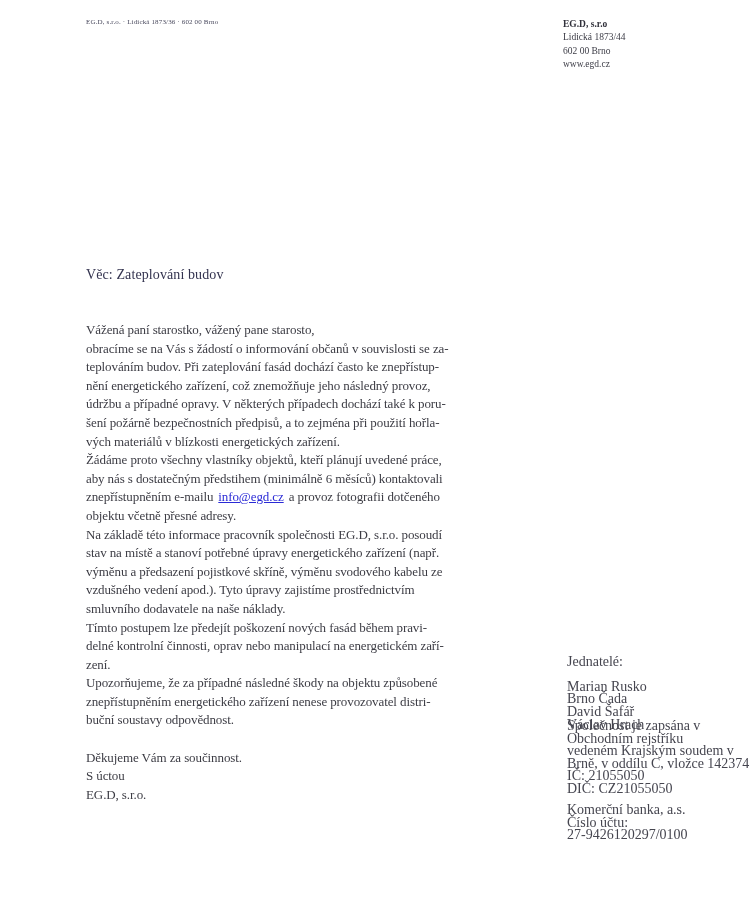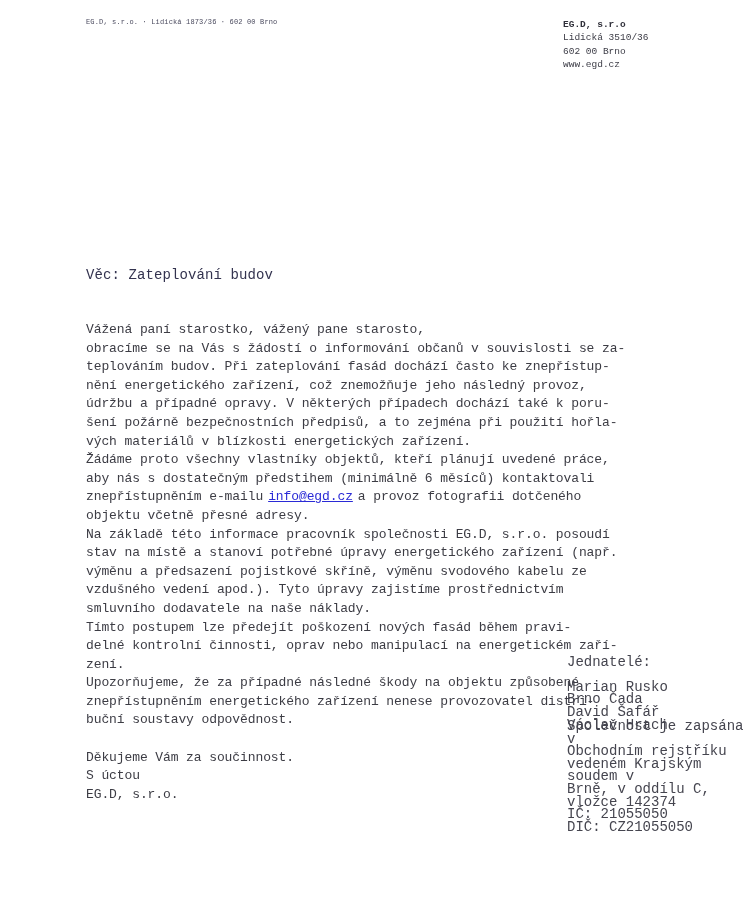--- a/index.html
+++ b/index.html
@@ -1,21 +1,21 @@
 <!DOCTYPE html>
 <html><head>
 <meta charset="utf-8">
 <style>
   html, body { margin: 0; padding: 0; background: #ffffff; }
   .page {
     position: relative;
     width: 752px;
     height: 840px;
     background: #ffffff;
-    font-family: Liberation Mono, monospace;
+    font-family: Liberation Serif, serif;
     color: #3c3c44;
     overflow: hidden;
   }
   .sender-line {
     position: absolute;
     left: 86px;
     top: 18px;
     font-size: 7px;
     letter-spacing: 0.15px;
     color: #4a4a5e;
@@ -70,21 +70,21 @@
 </style>
 </head>
 <body>
 
 <div class="page">
 
   <div class="sender-line">EG.D, s.r.o. · Lidická 1873/36 · 602 00 Brno</div>
 
   <div class="letterhead">
     <div class="company">EG.D, s.r.o</div>
-    <div>Lidická 3510/36</div>
+    <div>Lidická 1873/44</div>
     <div>602 00 Brno</div>
     <div>www.egd.cz</div>
   </div>
 
   <div class="subject">Věc: Zateplování budov</div>
 
   <div class="body-text">
     <div class="lines">Vážená paní starostko, vážený pane starosto,
 obracíme se na Vás s žádostí o informování občanů v souvislosti se za-
 teplováním budov. Při zateplování fasád dochází často ke znepřístup-
@@ -121,14 +121,17 @@
 Václav Hrach</div>
   </div>
 
   <div class="side-block registry">Společnost je zapsána v
 Obchodním rejstříku
 vedeném Krajským soudem v
 Brně, v oddílu C, vložce 142374
 IČ: 21055050
 DIČ: CZ21055050</div>
 
+  <div class="side-block bank">Komerční banka, a.s.
+Číslo účtu:
+27-9426120297/0100</div>
 
 </div>
 
 </body></html>

